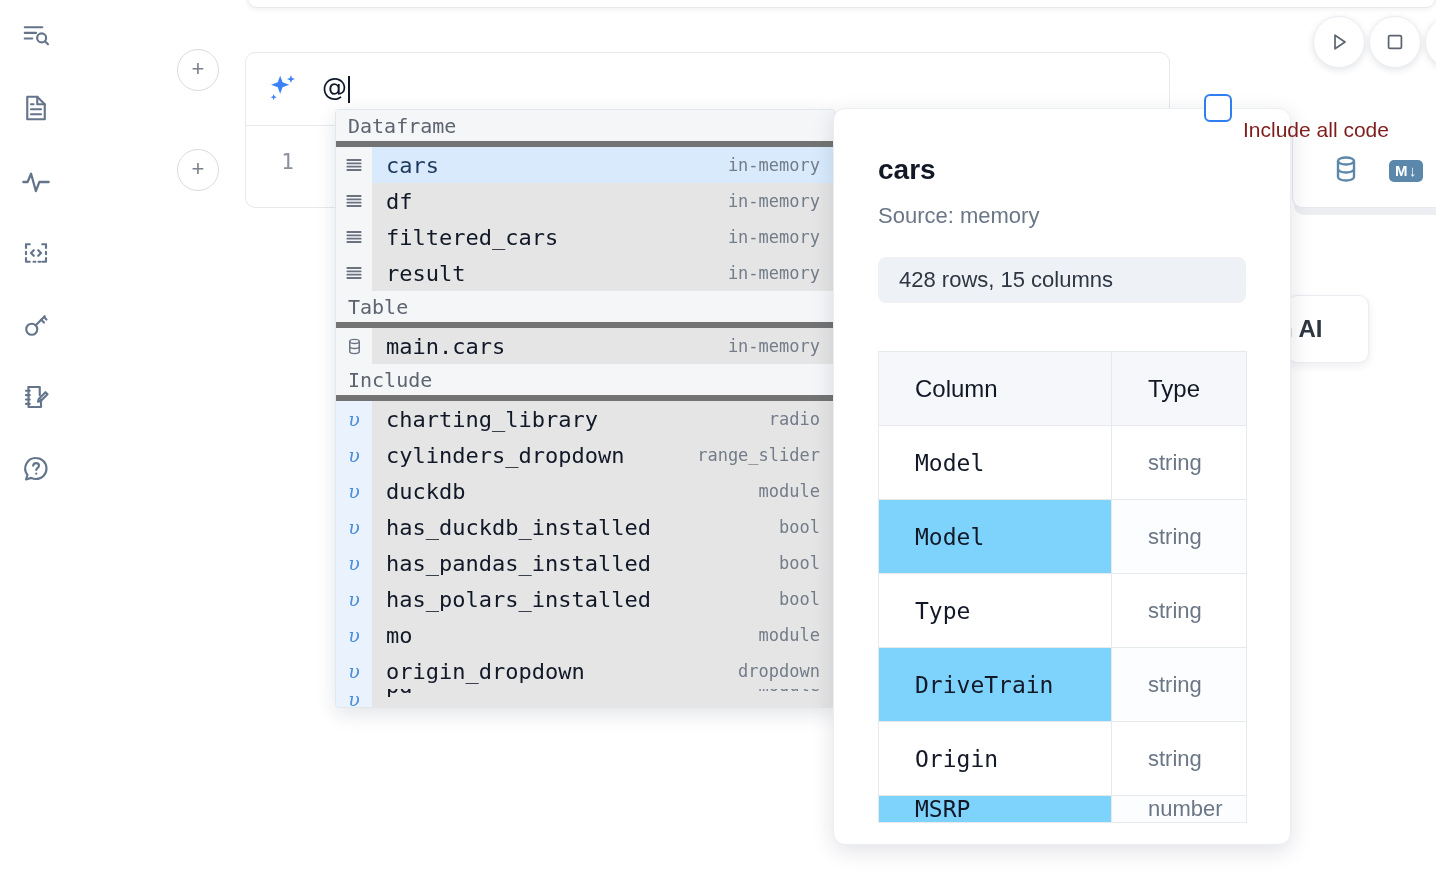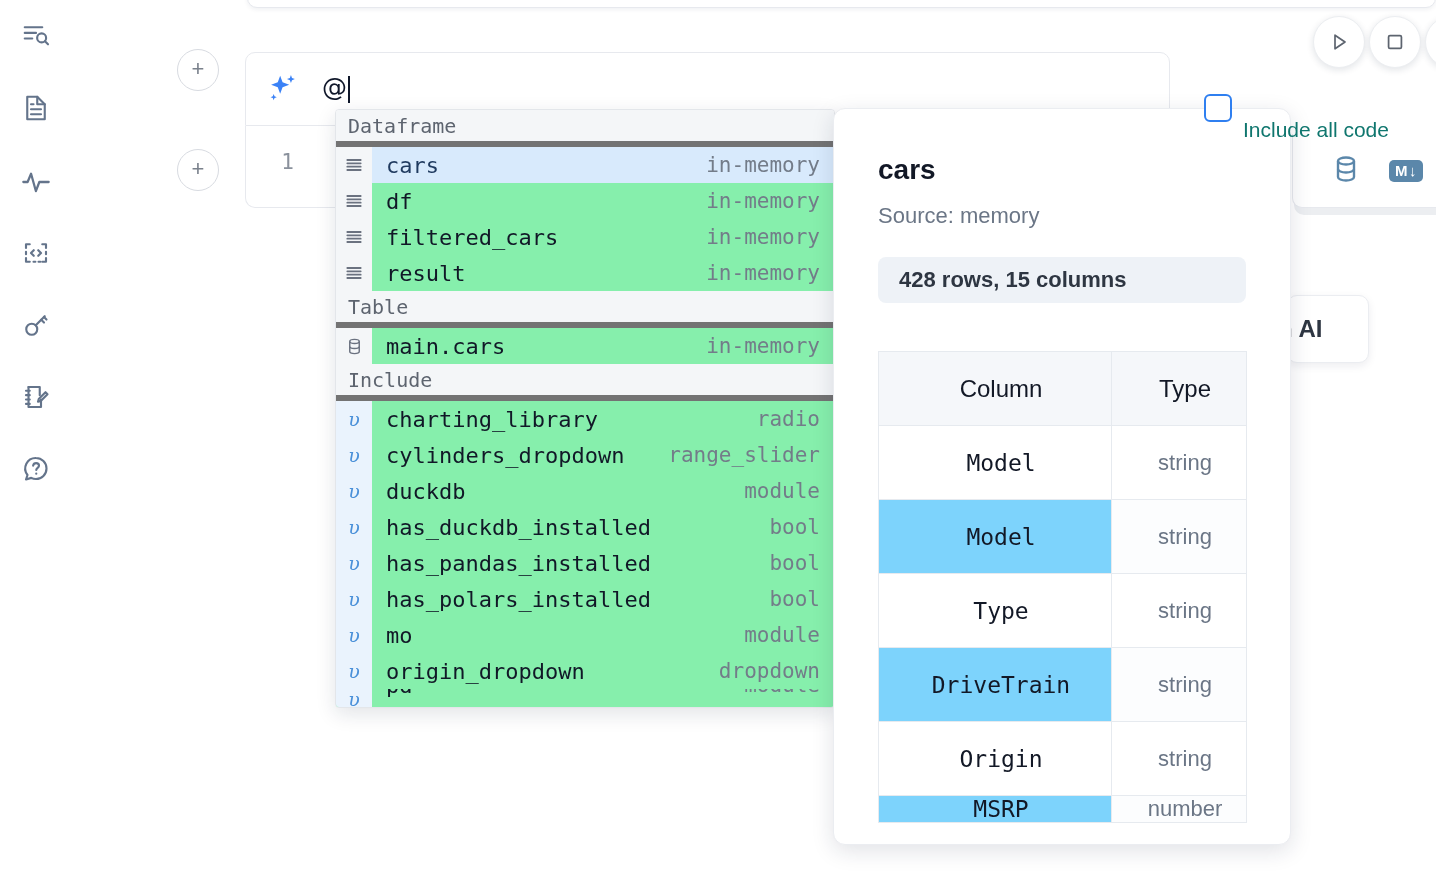--- a/index.html
+++ b/index.html
@@ -104,21 +104,21 @@
 
   
   .include-row {
     position: absolute; left: 1204px; top: 74px; display: flex; align-items: center; gap: 11px;
     z-index: 25;
   }
   .chk {
     width: 28px; height: 28px; border-radius: 6px;
     border: 2px solid #2f7ff0; background: #ffffff; cursor: pointer;
   }
-  .include-label { font-size: 21px; color: #0f766e; white-space: nowrap; margin-top: 44px; }
+  .include-label { font-size: 21px; color: #7f1d1d; white-space: nowrap; margin-top: 44px; }
 
   
   .ai-chip {
     position: absolute; left: 1287px; top: 295px; width: 82px; height: 68px;
     background: #ffffff; border: 1px solid #ebedf1; border-radius: 10px;
     box-shadow: 0 3px 9px rgba(20,30,60,0.08);
     display: flex; align-items: center; justify-content: flex-start;
     padding-left: 4px; overflow: hidden; z-index: 5;
   }
   .ai-chip span { font-size: 24px; font-weight: 700; color: #2e3642; white-space: nowrap; margin-left: -14px; }
@@ -130,34 +130,34 @@
     box-shadow: 0 6px 20px rgba(20,30,60,0.12);
     overflow: hidden; z-index: 20;
     font-family: "DejaVu Sans Mono", monospace;
   }
   .ac-section {
     height: 37px; background: #f4f6f8; display: flex; align-items: center;
     padding-left: 12px; font-size: 20px; color: #5d646f;
     border-bottom: 6px solid #737373;
   }
   .ac-row {
-    height: 36px; display: flex; align-items: center; background: #86efac;
+    height: 36px; display: flex; align-items: center; background: #e5e5e5;
     cursor: pointer; position: relative;
   }
   .ac-row.sel { background: #d8eafc; }
   .ac-gutter {
     width: 36px; height: 36px; flex: none; display: flex; align-items: center;
     justify-content: center; background: #f4f6f8; color: #6b7280;
   }
   .ac-row.var .ac-gutter { background: #eaf3fd; color: #4a90d9; font-style: italic;
     font-family: "DejaVu Serif", serif; font-size: 19px; }
   .ac-label { font-size: 22px; color: #111827; margin-left: 14px; white-space: nowrap; }
   .ac-row.sel .ac-label { color: #1f3a5f; }
   .ac-kind {
-    margin-left: auto; margin-right: 14px; font-size: 21px; color: #737c89; white-space: nowrap;
+    margin-left: auto; margin-right: 14px; font-size: 17px; color: #737c89; white-space: nowrap;
   }
   .ac-row.cut { height: 20px; overflow: hidden; }
   .ac-row.cut .ac-label, .ac-row.cut .ac-kind { position: relative; top: -14px; }
 
   
   .info {
     position: absolute; left: 833px; top: 108px; width: 458px; height: 737px;
     background: #ffffff; border: 1px solid #ebedf1; border-radius: 12px;
     box-shadow: 0 6px 22px rgba(20,30,60,0.13);
     z-index: 22; overflow: hidden;
@@ -166,28 +166,28 @@
     position: absolute; left: 44px; top: 45px;
     font-size: 28px; font-weight: 700; color: #121826;
   }
   .info-source {
     position: absolute; left: 44px; top: 94px;
     font-size: 22px; color: #6b7686;
   }
   .info-pill {
     position: absolute; left: 44px; top: 148px; width: 368px; height: 46px;
     background: #eef2f7; border-radius: 8px; display: flex; align-items: center;
-    padding-left: 21px; font-size: 22px; color: #2e3642; font-weight: bold;
+    padding-left: 21px; font-size: 22px; color: #2e3642;
   }
   .info-table {
     position: absolute; left: 44px; top: 242px; width: 368px;
     border-collapse: collapse; table-layout: fixed;
   }
   .info-table th, .info-table td {
-    border: 1px solid #e6eaef; text-align: center; padding: 0 0 0 12px;
+    border: 1px solid #e6eaef; text-align: left; padding: 0 0 0 36px;
     height: 74px; vertical-align: middle;
   }
   .info-table th {
     background: #f5f7fa; font-weight: 400; font-size: 24px; color: #121826;
   }
   .info-table td.col {
     font-family: "DejaVu Sans Mono", monospace; font-size: 23px; color: #121826;
     background: #7dd3fc;
   }
   .info-table td.typ {

